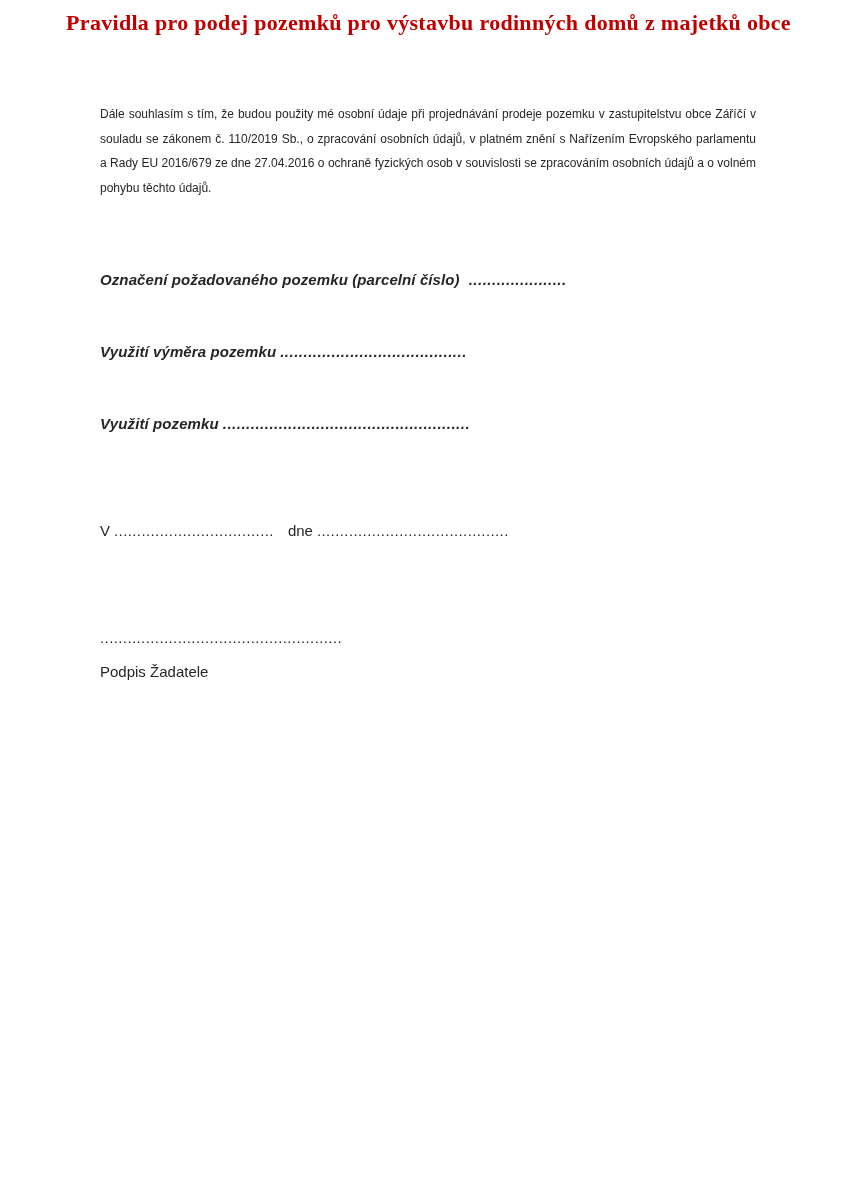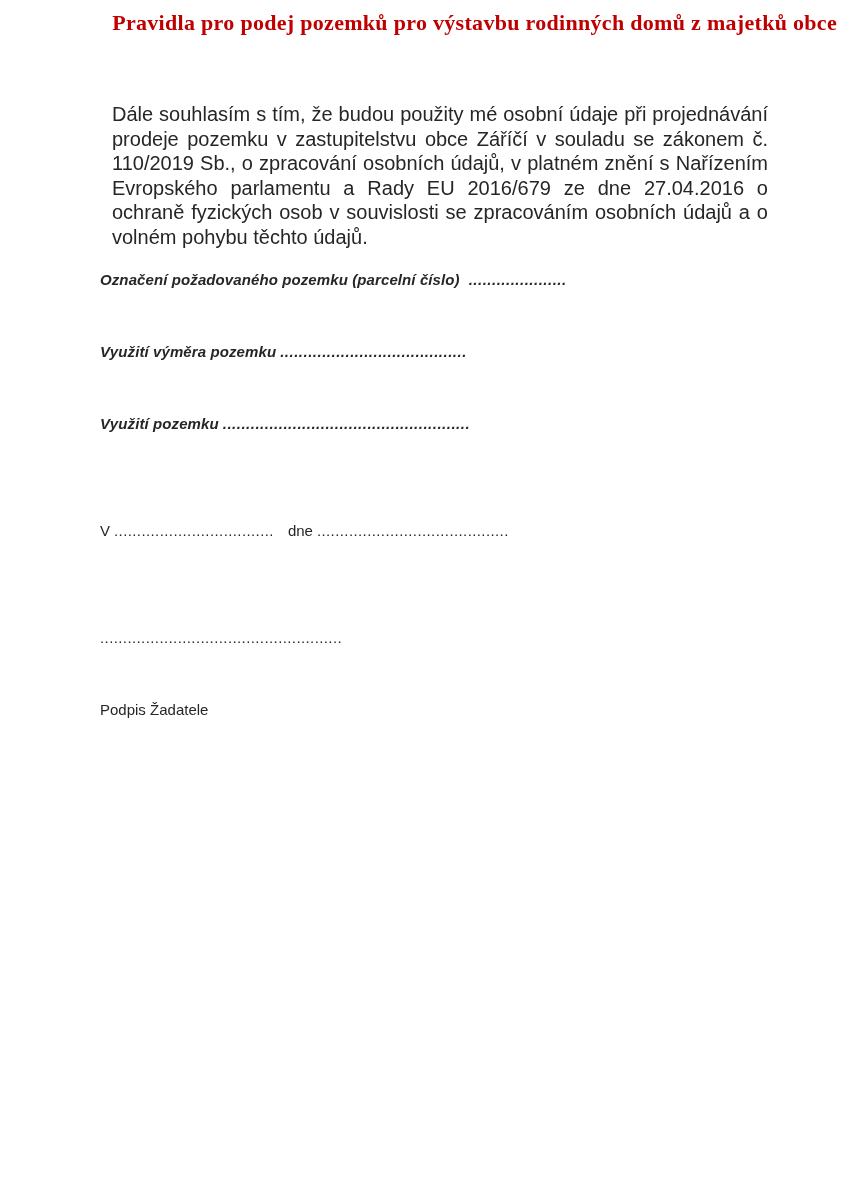--- a/index.html
+++ b/index.html
@@ -14,34 +14,34 @@
     background: #ffffff;
     font-family: "Liberation Sans", sans-serif;
     color: #262626;
     overflow: hidden;
   }
   .doc-title {
     position: absolute;
     top: 9px;
     left: 20px;
     right: 20px;
-    text-align: right;
+    text-align: center;
     font-family: "Liberation Serif", serif;
     font-weight: bold;
     font-size: 22px;
     line-height: 27px;
     color: #C00000;
     letter-spacing: 0.3px;
   }
   .consent {
     position: absolute;
     top: 102px;
-    left: 112px;
+    left: 100px;
     width: 656px;
-    font-size: 20px;
+    font-size: 12px;
     line-height: 24.5px;
     text-align: justify;
   }
   .field-row {
     position: absolute;
     left: 100px;
     font-size: 15px;
     font-weight: bold;
     white-space: nowrap;
     letter-spacing: 0.1px;
@@ -71,21 +71,21 @@
   .signature-dots {
     position: absolute;
     top: 629px;
     left: 100px;
     font-size: 15px;
     letter-spacing: 0.4px;
     white-space: nowrap;
   }
   .signature-label {
     position: absolute;
-    top: 701px;
+    top: 663px;
     left: 100px;
     font-size: 15px;
   }
 </style>
 </head>
 <body>
 
 <div class="page">
 
   <div class="doc-title">

